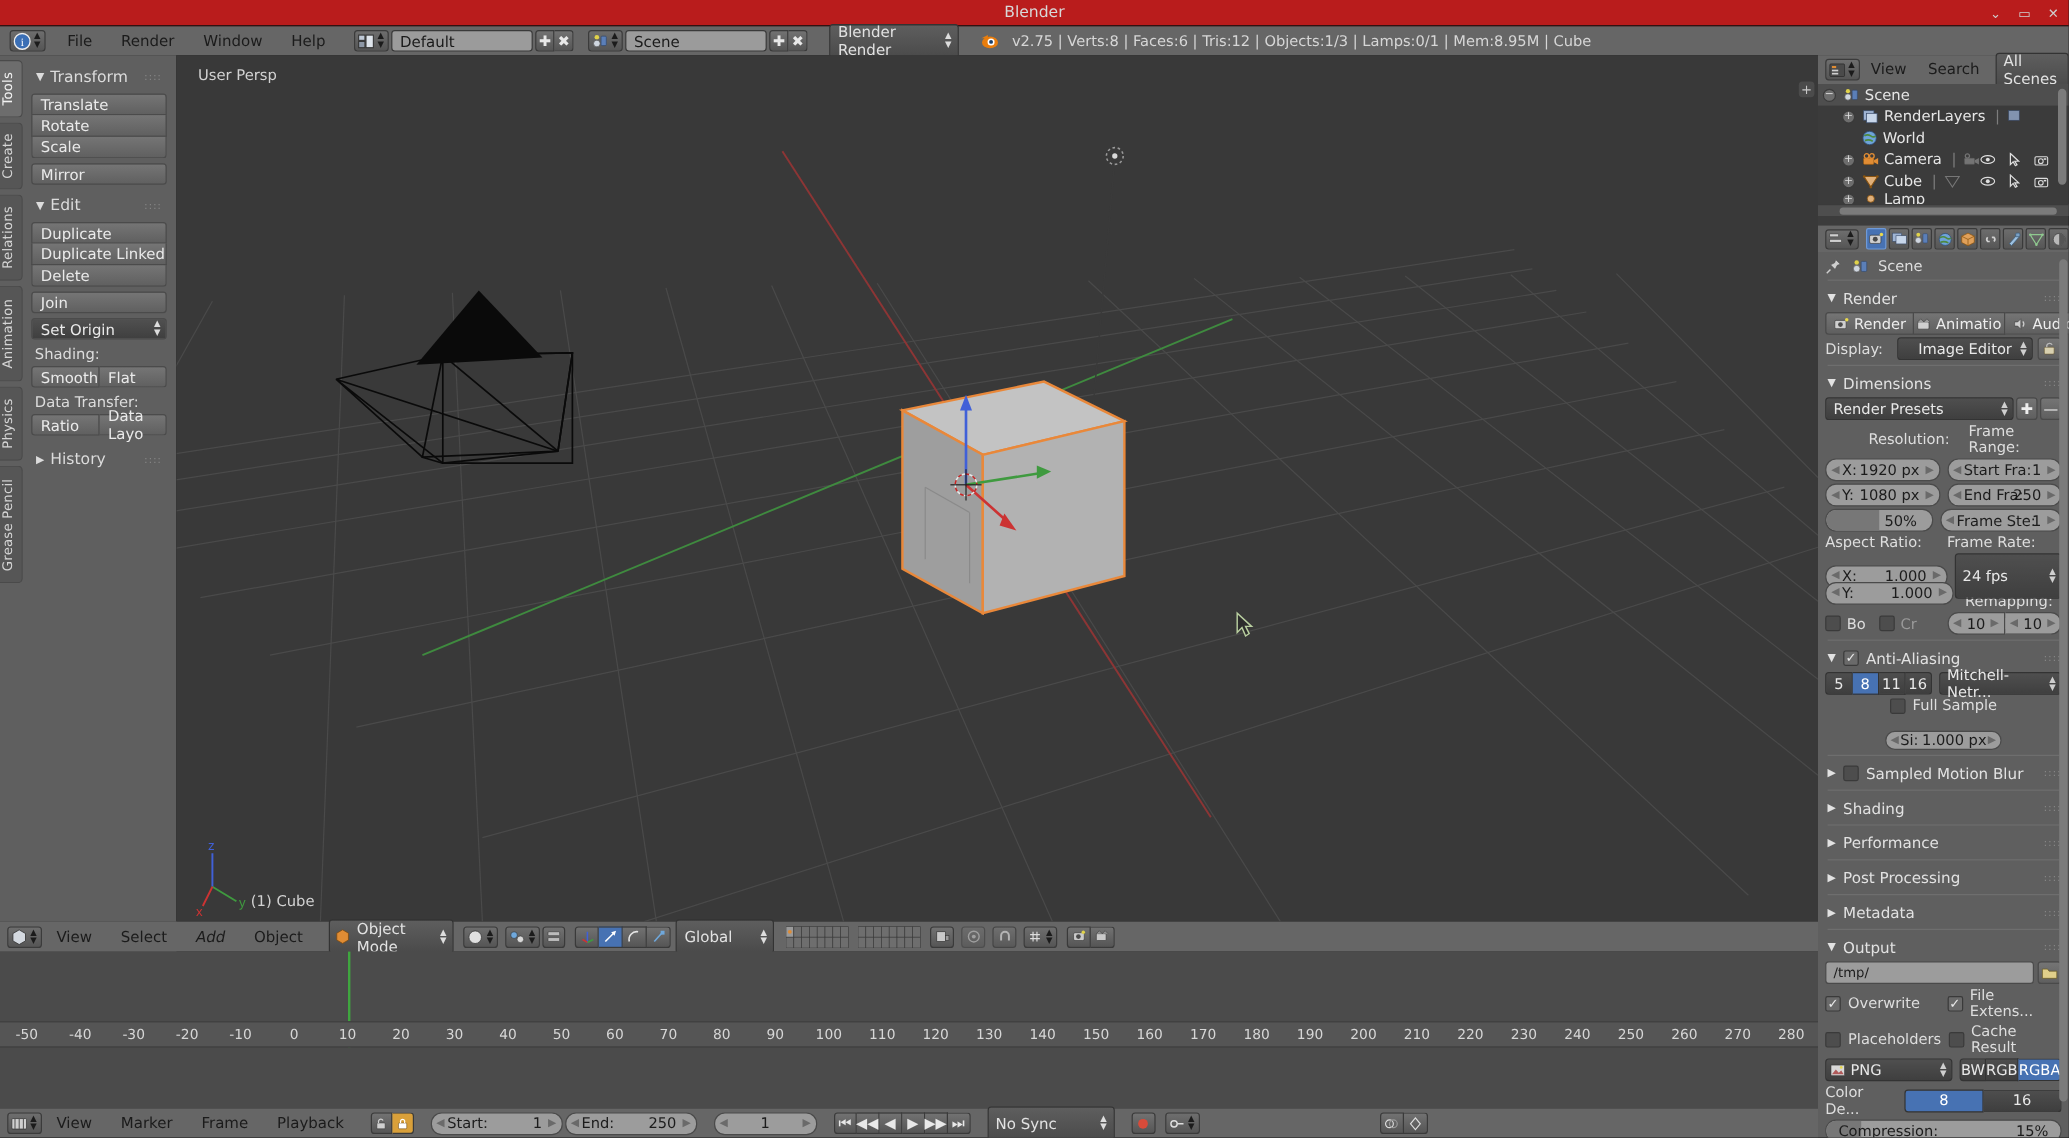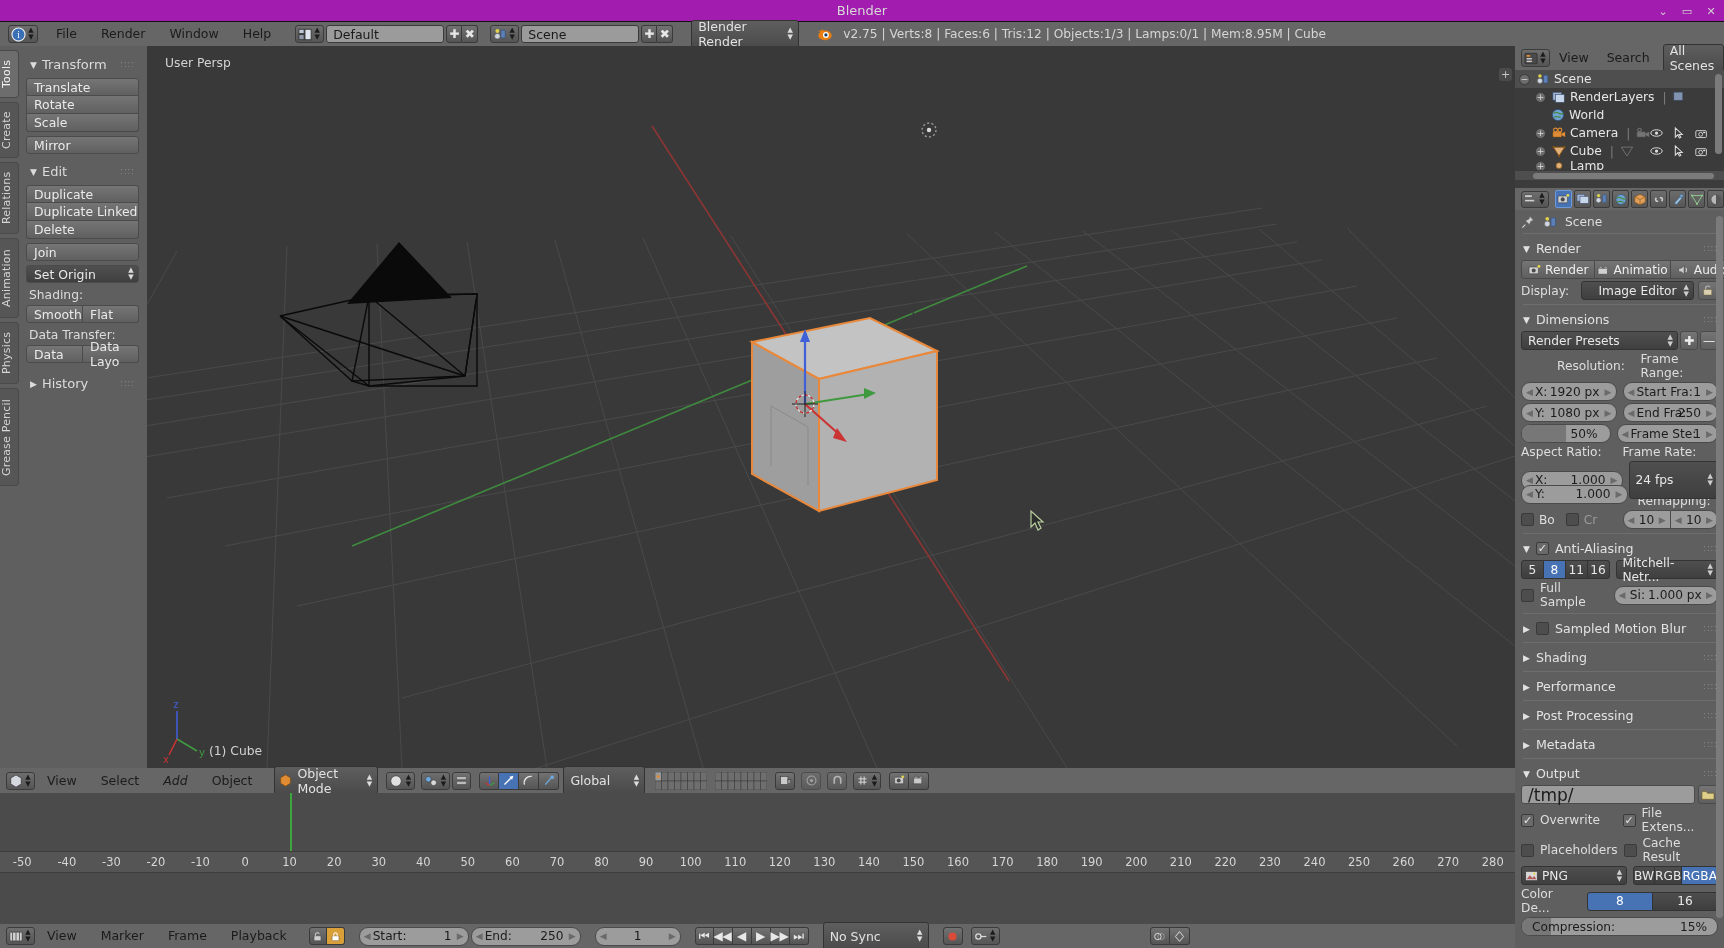--- a/index.html
+++ b/index.html
@@ -4,21 +4,21 @@
 <style>
   * { box-sizing: border-box; margin:0; padding:0; }
   html,body{ background:#1d1d1d; }
   body{
     width:1724px; height:948px; overflow:hidden;
     font-family:"DejaVu Sans","Liberation Sans",sans-serif;
     font-size:12.5px; color:#e4e4e4; position:relative;
   }
   
   #titlebar{
-    height:22px; background:#a21caf; color:#d8d8d8;
+    height:22px; background:#b91c1c; color:#d8d8d8;
     display:flex; align-items:center; justify-content:center;
     position:relative; font-size:13px; border-bottom:1px solid #111;
   }
   #titlebar .wbtns{ position:absolute; right:6px; top:0; height:22px; display:flex; align-items:center; gap:10px; }
   #titlebar .wbtn{ width:14px; height:14px; display:flex; align-items:center; justify-content:center; color:#cfcfcf; font-size:11px; }
   
   #topbar{
     position:absolute; left:0; top:22px; width:1724px; height:24px;
     background:#666666; display:flex; align-items:center; padding-left:4px; gap:0;
   }
@@ -155,21 +155,21 @@
   .seg{ display:flex; flex:1; }
   .seg > div{
     flex:1; height:19px; background:linear-gradient(#4e4e4e,#3e3e3e); border:1px solid #333;
     border-left:none; color:#e8e8e8; display:flex; align-items:center; justify-content:center; font-size:12.2px;
   }
   .seg > div:first-child{ border-left:1px solid #333; border-radius:3px 0 0 3px;}
   .seg > div:last-child{ border-radius:0 3px 3px 0;}
   .seg > div.on{ background:#4772b3; color:#fff; }
   .txtfield{
     height:19px; background:#9c9c9c; border:1px solid #4a4a4a; border-radius:3px;
-    color:#1c1c1c; display:flex; align-items:center; padding:0 6px; font-size:17px; flex:1;
+    color:#1c1c1c; display:flex; align-items:center; padding:0 6px; font-size:11px; flex:1;
   }
   .pctbar{
     height:19px; border:1px solid #4a4a4a; border-radius:9px; position:relative; overflow:hidden;
     background:#9c9c9c; flex:1; display:flex; align-items:center; justify-content:flex-end; padding-right:12px;
     color:#1c1c1c; font-size:12.2px;
   }
   .pctbar .fill{ position:absolute; left:0; top:0; bottom:0; background:#777; }
   .pctbar span{ position:relative; }
   .scrollv{ position:absolute; right:2px; width:7px; background:#7b7b7b; border-radius:4px; }
   .pin{ color:#cfcfcf; font-size:12px; }
@@ -296,21 +296,21 @@
             <span>▼</span>
           </span>
       </div>
       <div class="tlabel">Shading:</div>
       <div class="trow">
         <div class="tbtn">Smooth</div>
         <div class="tbtn">Flat</div>
       </div>
       <div class="tlabel">Data Transfer:</div>
       <div class="trow">
-        <div class="tbtn">Data</div>
+        <div class="tbtn">Ratio</div>
         <div class="tbtn">Data Layo</div>
       </div>
 
       <div class="ph" style="margin-top:10px;">
         <span class="tri">▶</span>
         <span>History</span>
         <span class="grip">::::</span>
       </div>
     </div>
   </div>
@@ -1152,21 +1152,21 @@
           <div>5</div>
           <div class="on">8</div>
           <div>11</div>
           <div>16</div>
         </div>
         <div class="drop">
           <span>Mitchell-Netr...</span>
           <span class="sp">▲<br>▼</span>
         </div>
       </div>
-      <div class="prow" style="gap:14px;">
+      <div class="prow" style="gap:14px;flex-direction:column;">
         <div style="flex:1;display:flex;align-items:center;gap:6px;">
           <span class="chk"></span>
           <span class="plabel">Full Sample</span>
         </div>
         <div class="numfield">
           <span class="arrL">◀</span>
           <span style="margin-right:3px;">Si:</span>
           <span>1.000 px</span>
           <span class="arrR">▶</span>
         </div>

